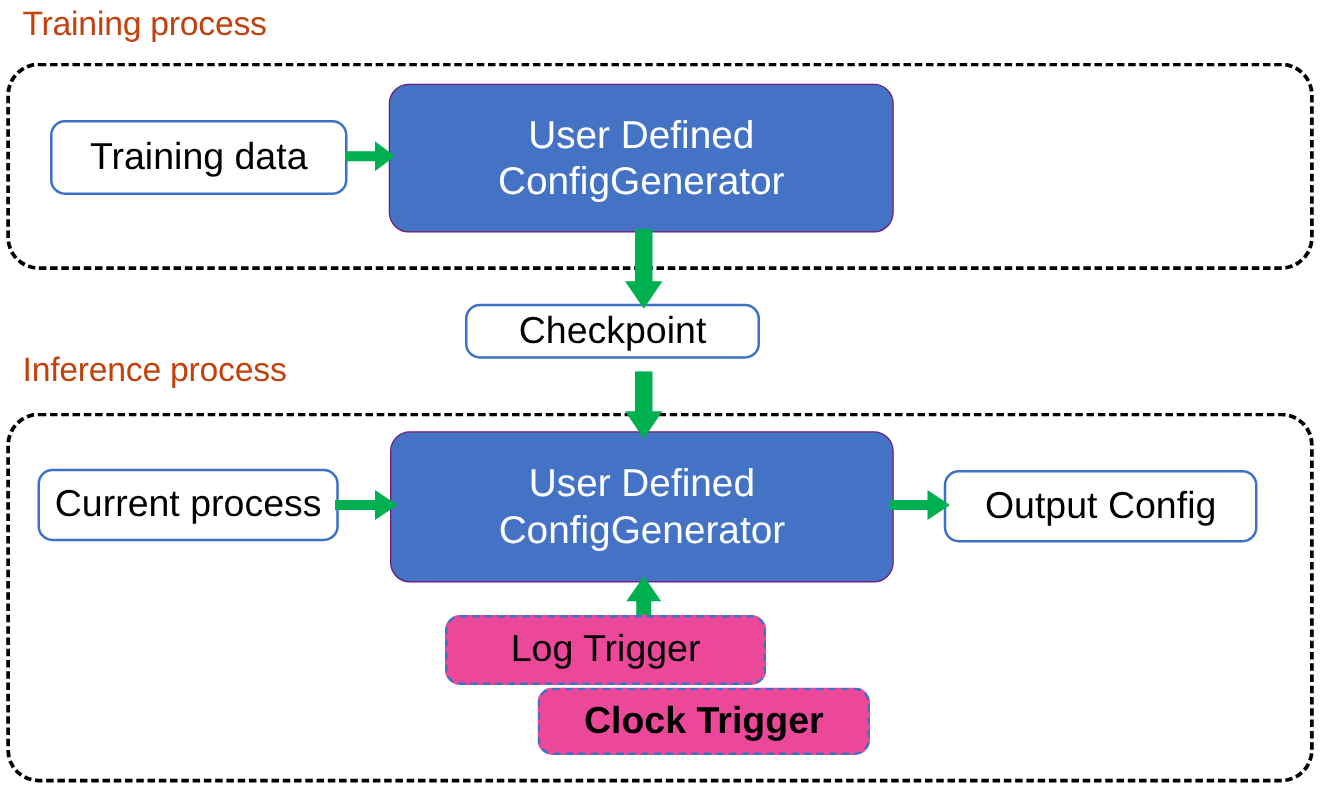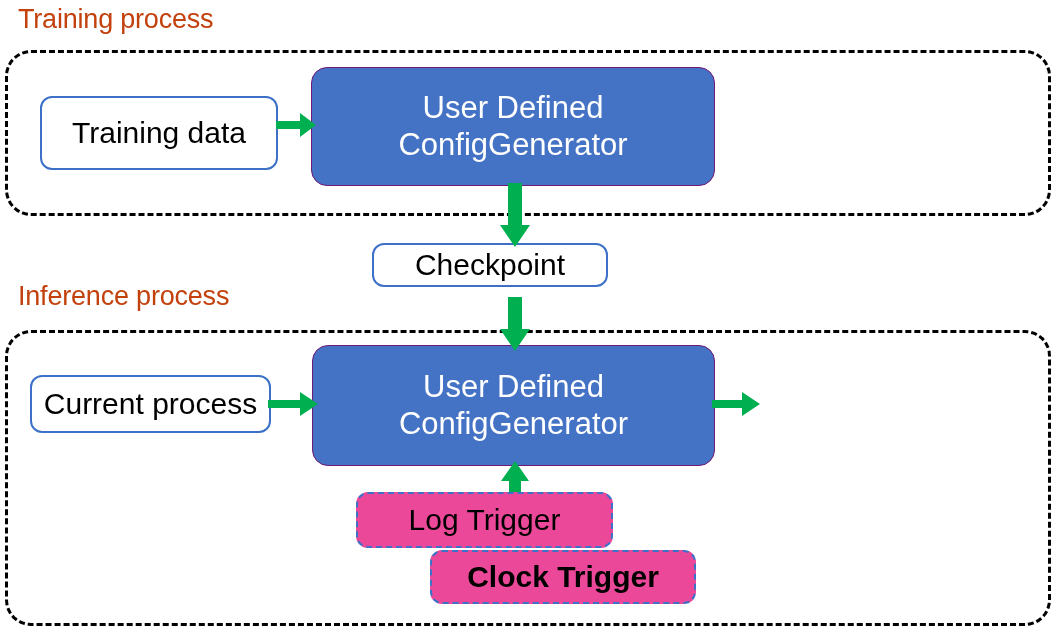--- a/index.html
+++ b/index.html
@@ -78,21 +78,21 @@
   .node-filled {
     background: #4472c4;
     border: 1px solid #701a75;
     border-radius: 16px;
     color: #ffffff;
     font-size: 31px;
     line-height: 1.18;
   }
 
   
-  #node-training-data  { left: 40px;  top: 96px;  width: 238px; height: 74px; }
+  #node-training-data  { left: 40px;  top: 96px;  width: 238px; height: 60px; }
   #node-generator-train{ left: 311px; top: 67px;  width: 404px; height: 119px; }
   #node-checkpoint     { left: 372px; top: 243px; width: 236px; height: 44px; }
   #node-current-status { left: 30px;  top: 375px; width: 241px; height: 58px; }
   #node-generator-infer{ left: 312px; top: 345px; width: 403px; height: 121px; }
   #node-output-config  { left: 755px; top: 376px; width: 251px; height: 58px; }
   #node-log-trigger    { left: 356px; top: 492px; width: 257px; height: 56px; z-index: 3; }
   #node-clock-trigger  { left: 430px; top: 550px; width: 266px; height: 54px; z-index: 4; font-weight: bold; }
 
   
   .arrow {
@@ -168,20 +168,23 @@
       <span>ConfigGenerator</span>
     </span>
   </div>
 
   <div class="arrow" id="arrow-gen-to-output">
     <svg width="50" height="36" viewBox="0 0 50 36">
       <path d="M0 14 H30 V6 L48 18 L30 30 V22 H0 Z" fill="#00b050"></path>
     </svg>
   </div>
 
+  <div class="node node-outline" id="node-output-config">
+    <span>Output Config</span>
+  </div>
 
   <div class="arrow" id="arrow-trigger-to-gen">
     <svg width="34" height="38" viewBox="0 0 34 38">
       <path d="M17 0 L31 20 H23 V38 H11 V20 H3 Z" fill="#00b050"></path>
     </svg>
   </div>
 
   <div class="node node-dashed" id="node-log-trigger">
     <span>Log Trigger</span>
   </div>

